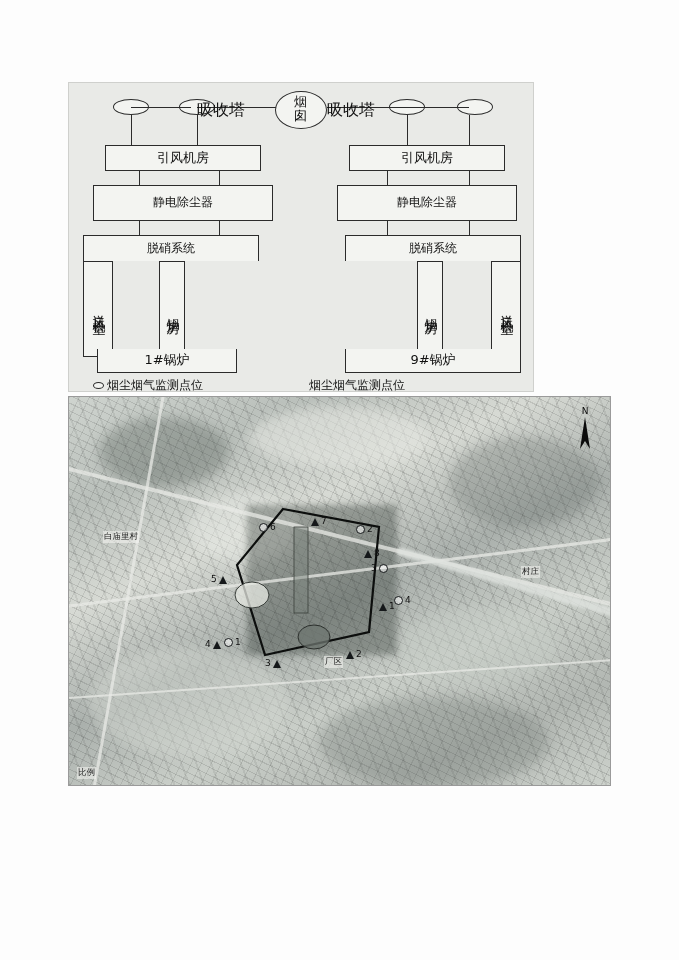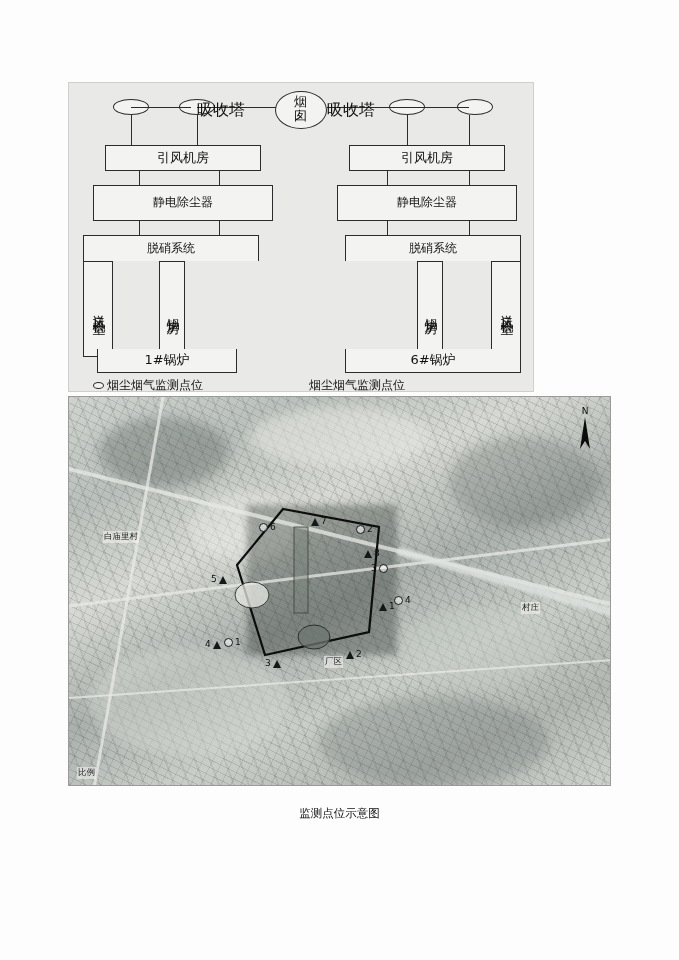--- a/index.html
+++ b/index.html
@@ -275,21 +275,21 @@
     <div class="unit" style="left:14px; top:152px; width:176px; height:26px; font-size:12px; border-bottom:none;">脱硝系统</div>
     <div class="unit" style="left:276px; top:152px; width:176px; height:26px; font-size:12px; border-bottom:none;">脱硝系统</div>
 
     <div class="unit" style="left:14px; top:178px; width:30px; height:96px; writing-mode:vertical-rl; text-orientation:upright; letter-spacing:2px;">送风机室</div>
     <div class="unit" style="left:422px; top:178px; width:30px; height:96px; writing-mode:vertical-rl; text-orientation:upright; letter-spacing:2px;">送风机室</div>
 
     <div class="unit" style="left:90px; top:178px; width:26px; height:96px; writing-mode:vertical-rl; text-orientation:upright; letter-spacing:1px;">锅炉房</div>
     <div class="unit" style="left:348px; top:178px; width:26px; height:96px; writing-mode:vertical-rl; text-orientation:upright; letter-spacing:1px;">锅炉房</div>
 
     <div class="unit" style="left:28px; top:266px; width:140px; height:24px; border-top:none;">1#锅炉</div>
-    <div class="unit" style="left:276px; top:266px; width:176px; height:24px; border-top:none;">6#锅炉</div>
+    <div class="unit" style="left:276px; top:266px; width:176px; height:24px; border-top:none;">9#锅炉</div>
 
     <div class="monitor-row" style="left:24px; top:294px;">
       <span class="tiny-ellipse"></span><span>烟尘烟气监测点位</span>
     </div>
     <div class="monitor-row" style="left:240px; top:294px;">
       <span>烟尘烟气监测点位</span>
     </div>
   </div>
 
   <div id="satellite">
@@ -313,21 +313,21 @@
 
     <svg id="boundary" viewBox="0 0 543 390">
       <polygon points="214,112 310,130 300,235 196,258 168,168" fill="none" stroke="#0c0e0d" stroke-width="2.2"></polygon>
       <ellipse cx="183" cy="198" rx="17" ry="13" fill="rgba(230,232,226,0.75)" stroke="#3a3f3b" stroke-width="1"></ellipse>
       <ellipse cx="245" cy="240" rx="16" ry="12" fill="rgba(110,118,112,0.75)" stroke="#2c302d" stroke-width="1"></ellipse>
       <rect x="225" y="130" width="14" height="86" fill="rgba(120,128,122,0.45)" stroke="#3a3f3b" stroke-width="0.8"></rect>
     </svg>
 
     <div class="map-label" style="left:34px; top:134px;">白庙里村</div>
     <div class="map-label" style="left:255px; top:259px;">厂区</div>
-    <div class="map-label" style="left:452px; top:205px;">村庄</div>
+    <div class="map-label" style="left:452px; top:169px;">村庄</div>
     <div class="map-label" style="left:8px; top:370px;">比例</div>
 
     <div class="pt" style="left:310px; top:205px;">
       <span class="tri"></span><span class="num">1</span>
     </div>
     <div class="pt" style="left:277px; top:253px;">
       <span class="tri"></span><span class="num">2</span>
     </div>
     <div class="pt" style="left:194px; top:262px;">
       <span class="num">3</span><span class="tri"></span>
@@ -361,15 +361,14 @@
       <span class="cir"></span><span class="num">1</span>
     </div>
 
     <svg id="north-arrow" viewBox="0 0 22 46">
       <text x="11" y="9" font-size="9" text-anchor="middle" fill="#0b0b0b" font-family="DejaVu Sans, sans-serif">N</text>
       <polygon points="11,12 16,44 11,36 6,44" fill="#0b0b0b"></polygon>
     </svg>
 
   </div>
 
-  <div id="caption">监测点位示意图</div>
 
 </div>
 
 </body></html>

